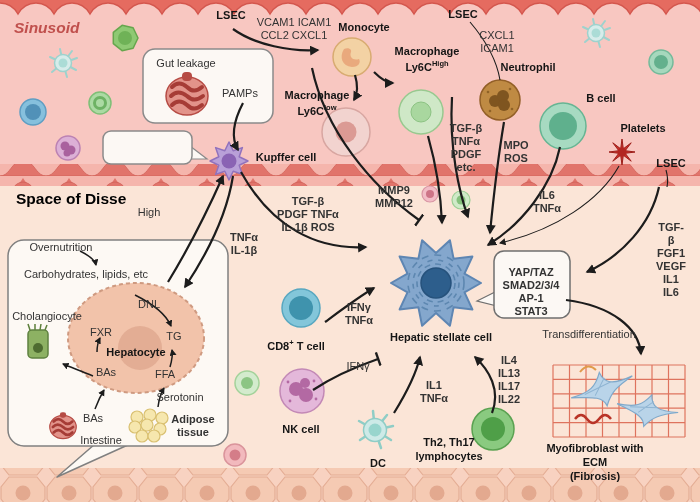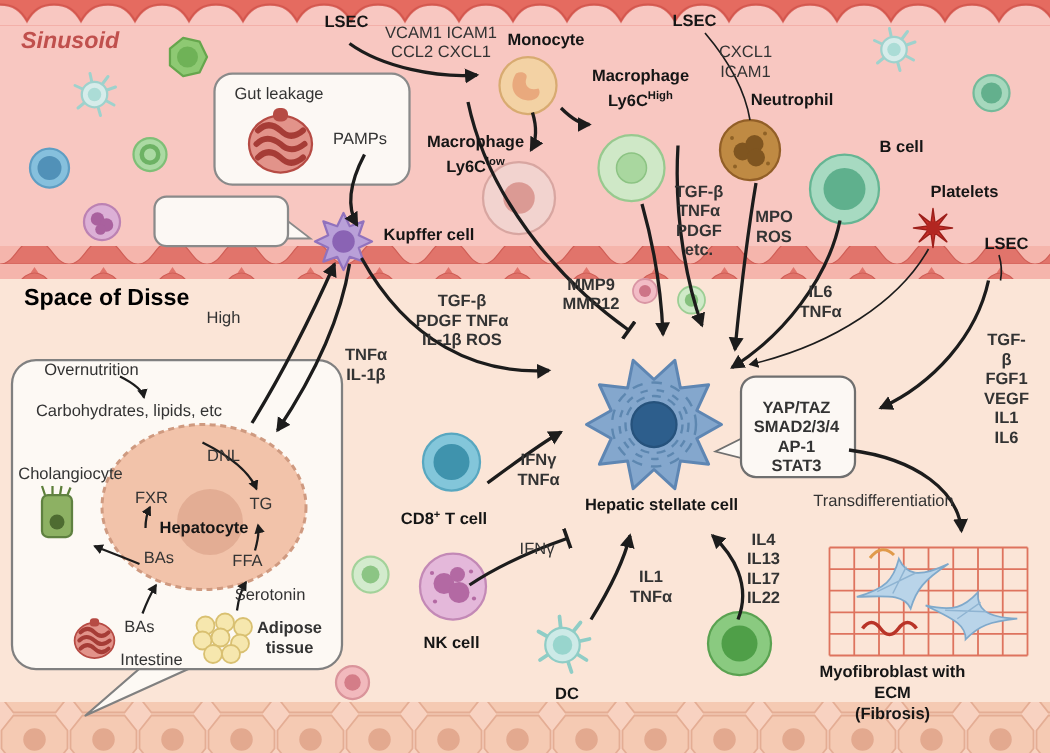--- a/index.html
+++ b/index.html
@@ -324,20 +324,22 @@
 <div class="lbl" style="left:589px;top:328px">Transdifferentiation</div>
 
 <div class="lbl lh13" style="left:359px;top:301px">IFNγ
 TNFα</div>
 <div class="lbl b" style="left:296px;top:337px"><span>CD8</span><sup>+</sup><span> T cell</span></div>
 <div class="lbl" style="left:358px;top:360px">IFNγ</div>
 <div class="lbl b" style="left:301px;top:423px">NK cell</div>
 <div class="lbl lh13" style="left:434px;top:379px">IL1
 TNFα</div>
 <div class="lbl b" style="left:378px;top:457px">DC</div>
+<div class="lbl b lh135" style="left:449px;top:436px">Th2, Th17
+lymphocytes</div>
 <div class="lbl lh13" style="left:509px;top:354px">IL4
 IL13
 IL17
 IL22</div>
 <div class="lbl b lh14" style="left:595px;top:441px">Myofibroblast with ECM
 (Fibrosis)</div>
 
 <div class="lbl" style="left:61px;top:241px">Overnutrition</div>
 <div class="lbl" style="left:86px;top:268px">Carbohydrates, lipids, etc</div>
 <div class="lbl" style="left:47px;top:310px">Cholangiocyte</div>

